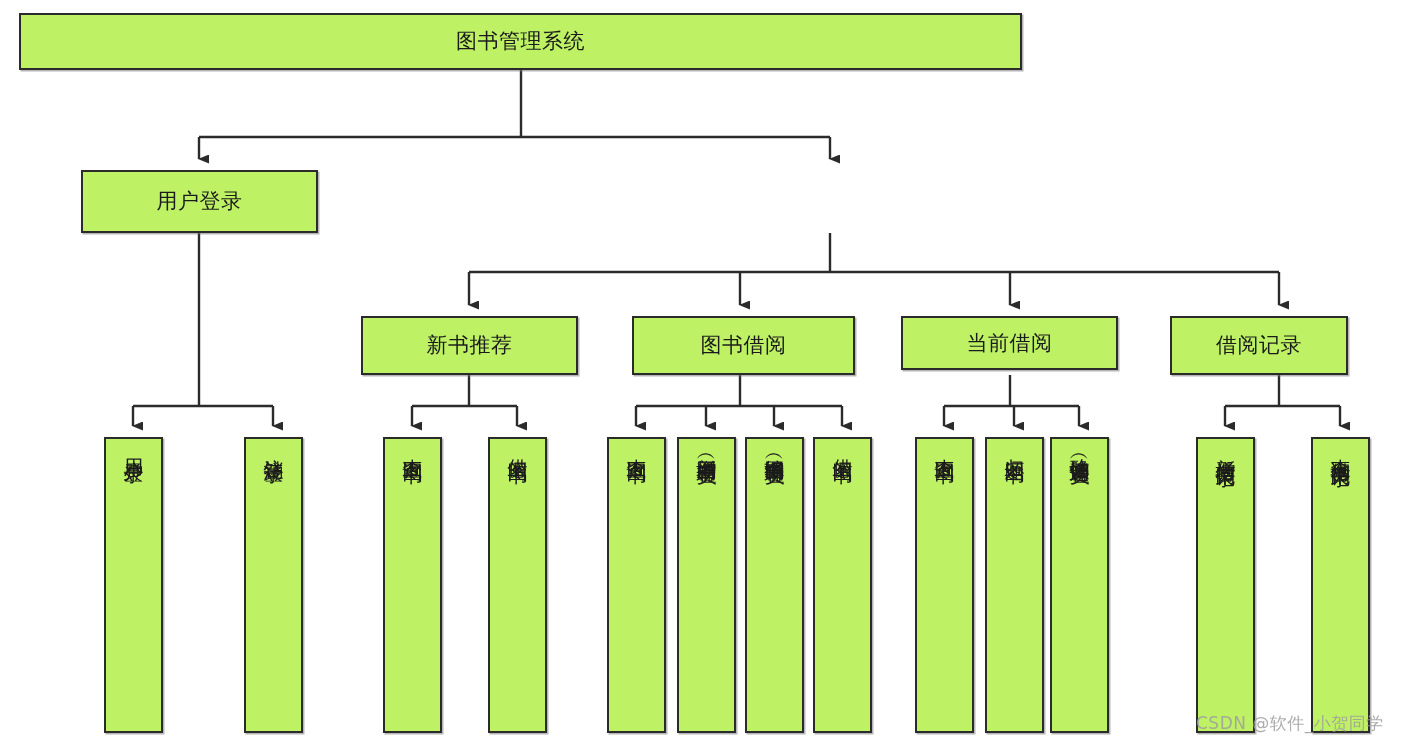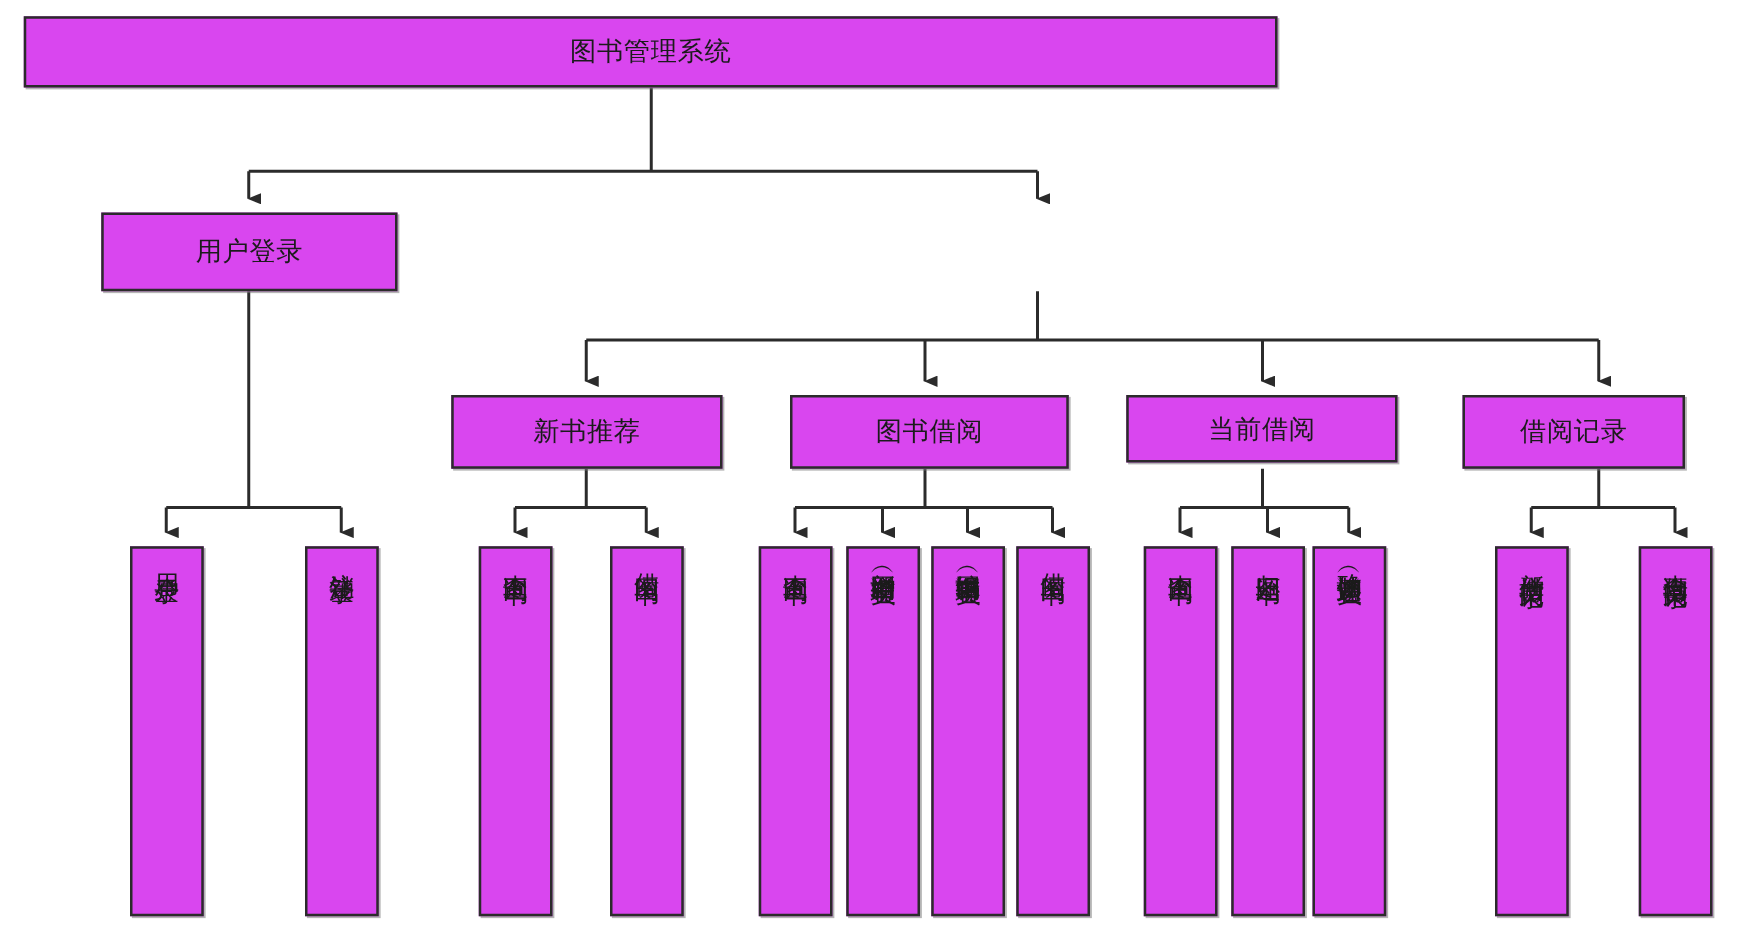--- a/index.html
+++ b/index.html
@@ -17,21 +17,21 @@
   svg.edges{
     position:absolute;
     left:0; top:0;
     width:1405px; height:747px;
     pointer-events:none;
   }
   .node{
     position:absolute;
     box-sizing:border-box;
     border:2.4px solid #2b2b2b;
-    background:#d946ef;
+    background:#bef264;
     display:flex;
     align-items:center;
     justify-content:center;
     box-shadow:1.5px 1.5px 0 rgba(120,120,120,.55);
   }
   .node .label{
     font-size:20px;
     line-height:1.18;
     letter-spacing:.5px;
     color:#1b1b1b;
@@ -178,14 +178,15 @@
     <span class="label">确认归还（管理员）</span>
   </div>
 
   <div class="node v" style="left:1196px; top:437px; width:59px; height:296px;">
     <span class="label">新增借阅记录</span>
   </div>
   <div class="node v" style="left:1311px; top:437px; width:59px; height:296px;">
     <span class="label">查询借阅记录</span>
   </div>
 
+  <div class="watermark">CSDN @软件_小贺同学</div>
 
 </div>
 
 </body></html>

